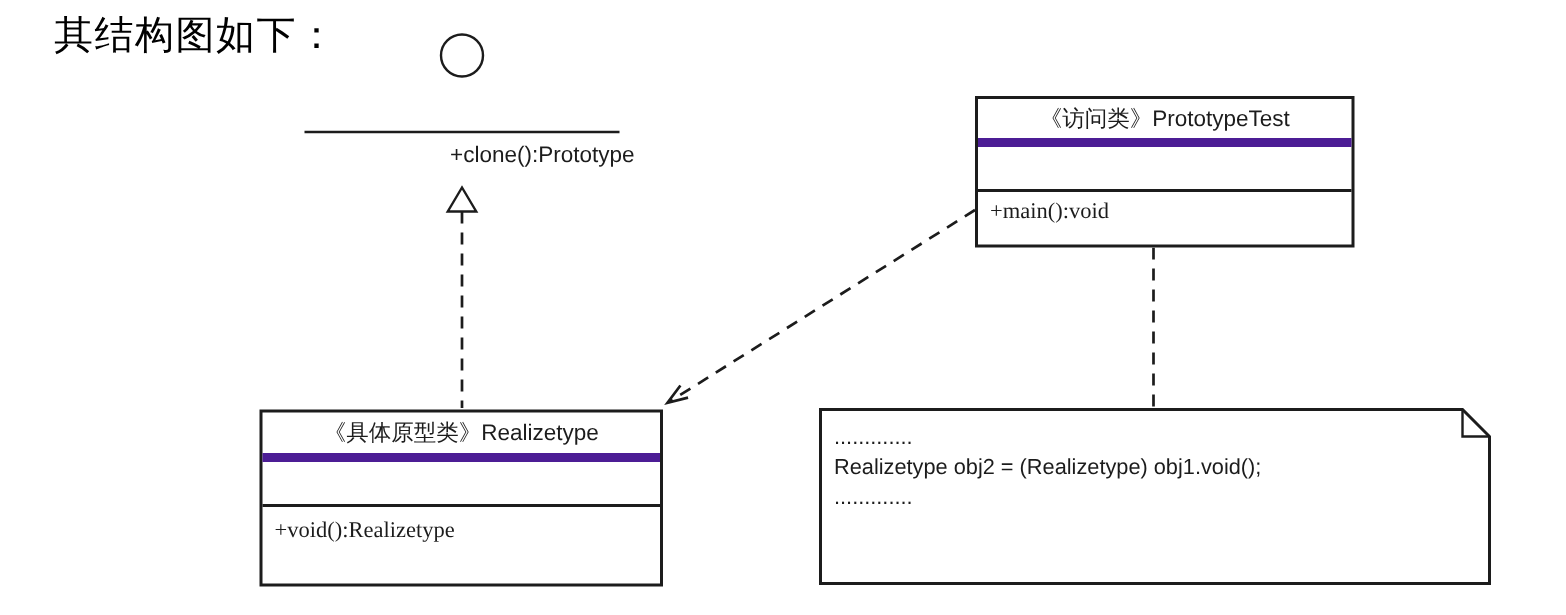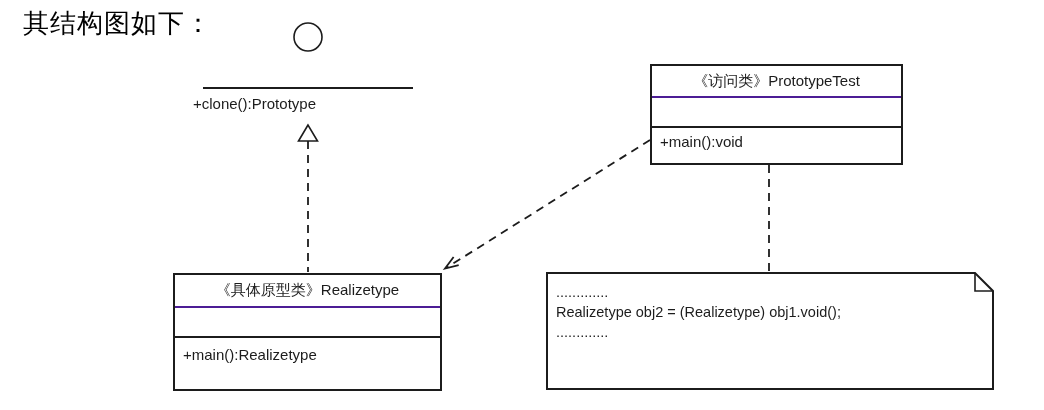--- a/index.html
+++ b/index.html
@@ -16,21 +16,21 @@
     font-family: "Liberation Sans", "DejaVu Sans", sans-serif;
     color: #1c1c1c;
   }
   .layer {
     position: absolute;
     left: 0;
     top: 0;
   }
   .caption {
     position: absolute;
-    left: 23px;
+    left: 36px;
     top: 6px;
     font-family: "DejaVu Serif", "Liberation Serif", serif;
     font-size: 26px;
     letter-spacing: 1px;
     color: #000000;
     white-space: nowrap;
   }
   .iface-name {
     position: absolute;
     left: 203px;
@@ -38,47 +38,48 @@
     width: 210px;
     text-align: center;
     font-size: 15px;
     white-space: nowrap;
   }
   .iface-method {
     position: absolute;
     left: 193px;
     top: 95px;
     width: 230px;
-    text-align: left;
+    text-align: right;
     font-size: 15px;
     white-space: nowrap;
   }
   .uml-class {
     position: absolute;
     box-sizing: border-box;
     background: #ffffff;
     border: 2px solid #1c1c1c;
     font-size: 15px;
   }
   .uml-class .title {
     box-sizing: border-box;
-    border-bottom: 2px solid #4c1d95;
+    border-bottom: 6px solid #4c1d95;
     display: flex;
     align-items: center;
     justify-content: center;
     white-space: nowrap;
   }
   .uml-class .attrs {
     box-sizing: border-box;
     border-bottom: 2px solid #1c1c1c;
   }
   .uml-class .methods {
     box-sizing: border-box;
     padding: 2px 8px 0 8px;
     white-space: nowrap;
+    font-family: Liberation Serif, serif;
   }
   #class-realizetype { left: 173px; top: 273px; width: 269px; height: 118px; }
   #class-realizetype .title   { height: 33px; }
   #class-realizetype .attrs   { height: 30px; }
   #class-realizetype .methods { padding-top: 8px; }
   #class-prototypetest { left: 650px; top: 64px; width: 253px; height: 101px; }
   #class-prototypetest .title   { height: 32px; }
   #class-prototypetest .attrs   { height: 30px; }
   #class-prototypetest .methods { padding-top: 5px; }
   .note-text {
@@ -116,21 +117,21 @@
     <polyline points="975,273 975,291 993,291" fill="none" stroke="#1c1c1c" stroke-width="1.6"></polyline>
   </svg>
 
   <div class="caption">其结构图如下：</div>
 
   <div class="iface-method">+clone():Prototype</div>
 
   <div class="uml-class" id="class-realizetype">
     <div class="title">《具体原型类》Realizetype</div>
     <div class="attrs"></div>
-    <div class="methods">+main():Realizetype</div>
+    <div class="methods">+void():Realizetype</div>
   </div>
 
   <div class="uml-class" id="class-prototypetest">
     <div class="title">《访问类》PrototypeTest</div>
     <div class="attrs"></div>
     <div class="methods">+main():void</div>
   </div>
 
   <div class="note-text">
     <span class="note-line">.............</span>

